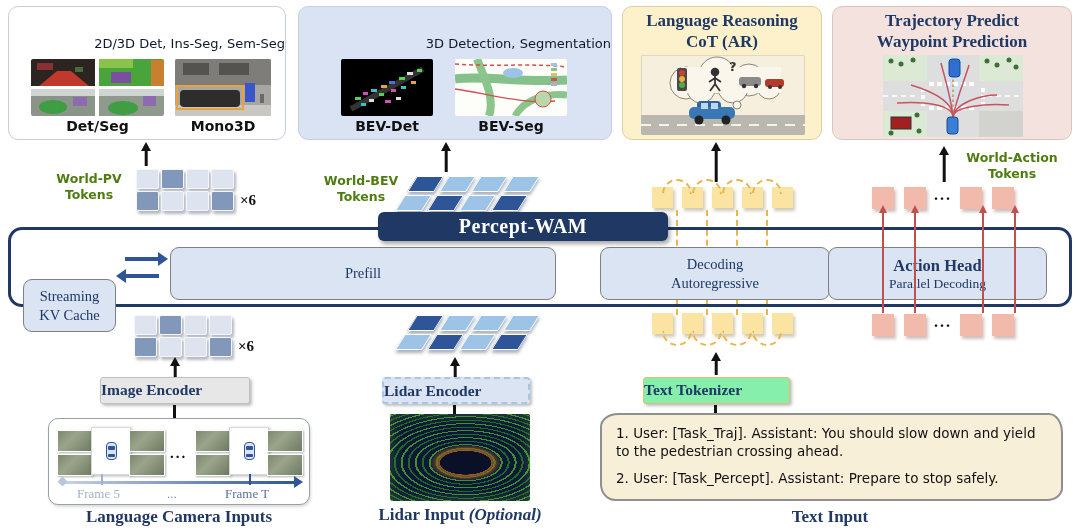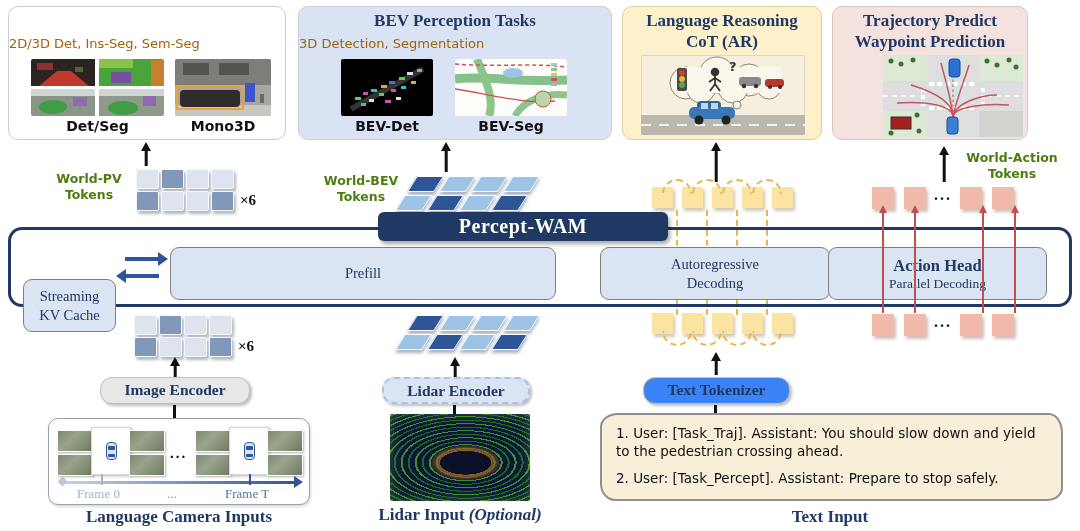--- a/index.html
+++ b/index.html
@@ -4,22 +4,22 @@
 <style>
   * { box-sizing: border-box; margin: 0; padding: 0; }
   body { background:#fff; font-family:"Liberation Serif", serif; }
   #stage { position:relative; width:1080px; height:531px; background:#fff; overflow:hidden; }
 
   
   .panel { position:absolute; top:6px; height:134px; border:1.5px solid #c5cfdf; border-radius:10px; background:#fff; }
   .panel-title { position:absolute; top:4px; left:0; right:0; text-align:center;
     font:bold 17px "Liberation Serif", serif; color:#1f3864; }
   .panel-title2 { top:25px; }
-  .panel-sub { position:absolute; top:29px; left:0; right:0; text-align:left;
-    font:13px "DejaVu Sans", sans-serif; color:#a16207; }
+  .panel-sub { position:absolute; top:29px; left:0; right:0; text-align:right;
+    font:13px "DejaVu Sans", sans-serif; color:#0f172a; }
   .thumb-caption { position:absolute; top:111px; text-align:center;
     font:bold 14px "DejaVu Sans", sans-serif; color:#111; }
   .thumb { position:absolute; top:52px; border-radius:2px; }
 
   
   .varrow { position:absolute; width:14px; }
   .varrow .shaft { position:absolute; left:50%; transform:translateX(-50%); width:2.6px; top:6px; bottom:0; background:#111; }
   .varrow .head { position:absolute; top:0; left:50%; transform:translateX(-50%);
     width:0; height:0; border-left:5.5px solid transparent; border-right:5.5px solid transparent; border-bottom:9px solid #111; }
   .vline { position:absolute; width:3px; background:#111; }
@@ -64,25 +64,25 @@
     color:#1f3864; font:14.5px "Liberation Serif", serif; line-height:1.3; z-index:2; }
   .harrow { position:absolute; height:4px; background:#2e5597; }
   .harrow.right::after { content:""; position:absolute; right:-9px; top:-5px;
     border-top:7px solid transparent; border-bottom:7px solid transparent; border-left:10px solid #2e5597; }
   .harrow.left::after { content:""; position:absolute; left:-9px; top:-5px;
     border-top:7px solid transparent; border-bottom:7px solid transparent; border-right:10px solid #2e5597; }
   .action-title { font:bold 16.5px "Liberation Serif", serif; }
   .action-sub { font:13.5px "Liberation Serif", serif; }
 
   
-  .encoder { position:absolute; top:377px; height:27px; border-radius:12px; text-align:center;
+  .encoder { position:absolute; top:377px; height:27px; border-radius:3px; 
     font:bold 15.5px "Liberation Serif", serif; color:#1f3864; line-height:24px; box-shadow:2px 2px 3px rgba(0,0,0,.25); }
   #enc-image { left:100px; width:150px; background:#e8e7e7; border:1px solid #c0c0c0; }
   #enc-lidar { left:382px; width:148px; background:#dbe4f2; border:2px dashed #a9c4e4; }
-  #enc-text  { left:643px; width:147px; background:#3b82f6; border:1px solid #e0c070; }
+  #enc-text  { left:643px; width:147px; background:#86efac; border:1px solid #e0c070; }
 
   
   #cam-box { position:absolute; left:48px; top:418px; width:262px; height:87px; background:#fff;
     border:1.5px solid #9aa0a8; border-radius:10px; box-shadow:1px 2px 3px rgba(0,0,0,.15); }
   .cam-cluster { position:absolute; top:7px; width:108px; height:52px; }
   .cam-thumb { position:absolute; width:36px; height:22px; border:1px solid #fff;
     background:linear-gradient(135deg,#7d8a6f 0%,#9aa48b 40%,#6e7a63 100%); box-shadow:1px 1px 2px rgba(0,0,0,.3); }
   .cam-card { position:absolute; left:34px; top:1px; width:40px; height:48px; background:#fff;
     border:1px solid #d8d8d8; box-shadow:1px 1px 3px rgba(0,0,0,.3); }
   .car-glyph { position:absolute; left:14px; top:14px; width:11px; height:18px; border:1.6px solid #2e5597;
@@ -147,21 +147,20 @@
       <rect x="2" y="27" width="66" height="23" fill="none" stroke="#e8a33d" stroke-width="2"></rect>
       <rect x="5" y="31" width="60" height="17" rx="4" fill="#2e2d2b"></rect>
       <rect x="70" y="24" width="10" height="19" fill="#3a56c9"></rect>
       <rect x="85" y="35" width="4" height="9" fill="#6b6965"></rect>
     </svg>
     <div class="thumb-caption" style="left:22px;width:133px;">Det/Seg</div>
     <div class="thumb-caption" style="left:166px;width:96px;">Mono3D</div>
   </div>
 
   <div class="panel" style="left:298px;width:314px;background:#dae3f3;">
-    <div class="panel-title">BEV Perception Tasks</div>
     <div class="panel-sub">3D Detection, Segmentation</div>
     <svg class="thumb" style="left:42px;width:92px;height:57px;" viewBox="0 0 92 57">
       <rect x="0" y="0" width="92" height="57" fill="#000"></rect>
       <line x1="10" y1="50" x2="82" y2="10" stroke="#333" stroke-width="6"></line>
       <g>
         <rect x="14" y="38" width="6" height="3" fill="#58d055"></rect>
           <rect x="22" y="33" width="5" height="3" fill="#d44fb0"></rect>
         <rect x="30" y="30" width="6" height="3" fill="#39c0c8"></rect>
           <rect x="28" y="40" width="5" height="3" fill="#e0e0e0"></rect>
         <rect x="40" y="26" width="6" height="3" fill="#e8a33d"></rect>
@@ -238,21 +237,21 @@
         <circle cx="139" cy="32" r="2" fill="#333"></circle>
       <rect x="56" y="46" width="24" height="9" rx="4" fill="#2f639a"></rect>
       <rect x="48" y="52" width="46" height="12" rx="5" fill="#3a78b5"></rect>
       <rect x="60" y="48" width="7" height="6" fill="#bcd7ee"></rect>
         <rect x="70" y="48" width="7" height="6" fill="#bcd7ee"></rect>
       <circle cx="58" cy="65" r="4.5" fill="#222"></circle>
         <circle cx="85" cy="65" r="4.5" fill="#222"></circle>
     </svg>
   </div>
 
-  <div class="panel" style="left:832px;width:196px;background:#f3e2de;border-color:#dcc4bd;">
+  <div class="panel" style="left:832px;width:240px;background:#f3e2de;border-color:#dcc4bd;">
     <div class="panel-title">Trajectory Predict</div>
     <div class="panel-title panel-title2">Waypoint Prediction</div>
     <svg class="thumb" style="left:50px;top:48px;width:140px;height:82px;" viewBox="0 0 140 82">
       <rect x="0" y="0" width="140" height="82" fill="#dedede"></rect>
       <rect x="0" y="0" width="44" height="26" fill="#dcead5"></rect>
       <rect x="96" y="0" width="44" height="26" fill="#dcead5"></rect>
       <rect x="0" y="56" width="44" height="26" fill="#dcead5"></rect>
       <rect x="96" y="56" width="44" height="26" fill="#d2d2ce"></rect>
       <g fill="#3c7034">
         <circle cx="8" cy="6" r="2.5"></circle>
@@ -389,22 +388,22 @@
     <div class="core-box" style="left:12px;width:93px;margin-top:32px;">
       <div>Streaming</div>
         <div>KV Cache</div>
     </div>
     <div class="harrow right" style="left:114px;top:27px;width:34px;"></div>
     <div class="harrow left" style="left:114px;top:44px;width:34px;"></div>
     <div class="core-box" style="left:159px;width:386px;">
       <div>Prefill</div>
     </div>
     <div class="core-box" style="left:589px;width:230px;">
-      <div>Autoregressive</div>
-        <div>Decoding</div>
+      <div>Decoding</div>
+        <div>Autoregressive</div>
     </div>
     <div class="core-box" style="left:817px;width:219px;">
       <div class="action-title">Action Head</div>
       <div class="action-sub">Parallel Decoding</div>
     </div>
   </div>
   <div id="percept-title">Percept-WAM</div>
 
   <div class="pv-grid" style="left:134px;top:315px;">
       <div class="pv-cell light"></div>
@@ -485,21 +484,21 @@
       <div class="cam-card">
           <div class="car-glyph"></div>
         </div>
       <div class="cam-thumb" style="left:72px;top:4px;"></div>
         <div class="cam-thumb" style="left:72px;top:28px;"></div>
     </div>
     <div id="cam-timeline"></div>
     <div id="cam-diamond"></div>
     <div class="tl-tick" style="left:52px;background:#9fb3cc;"></div>
     <div class="tl-tick" style="left:200px;background:#2e5597;"></div>
-    <div class="tl-label" style="left:28px;color:#9fb3cc;">Frame 0</div>
+    <div class="tl-label" style="left:28px;color:#9fb3cc;">Frame 5</div>
     <div class="tl-label" style="left:118px;color:#7d94b5;">...</div>
     <div class="tl-label" style="left:176px;color:#56719c;">Frame T</div>
   </div>
   <div class="label-big" style="left:48px;top:507px;width:262px;">Language Camera Inputs</div>
 
   <div id="lidar-img"></div>
   <div class="label-big" style="left:370px;top:505px;width:180px;">
     <span>Lidar Input</span> <span class="optional-italic">(Optional)</span>
   </div>
 

